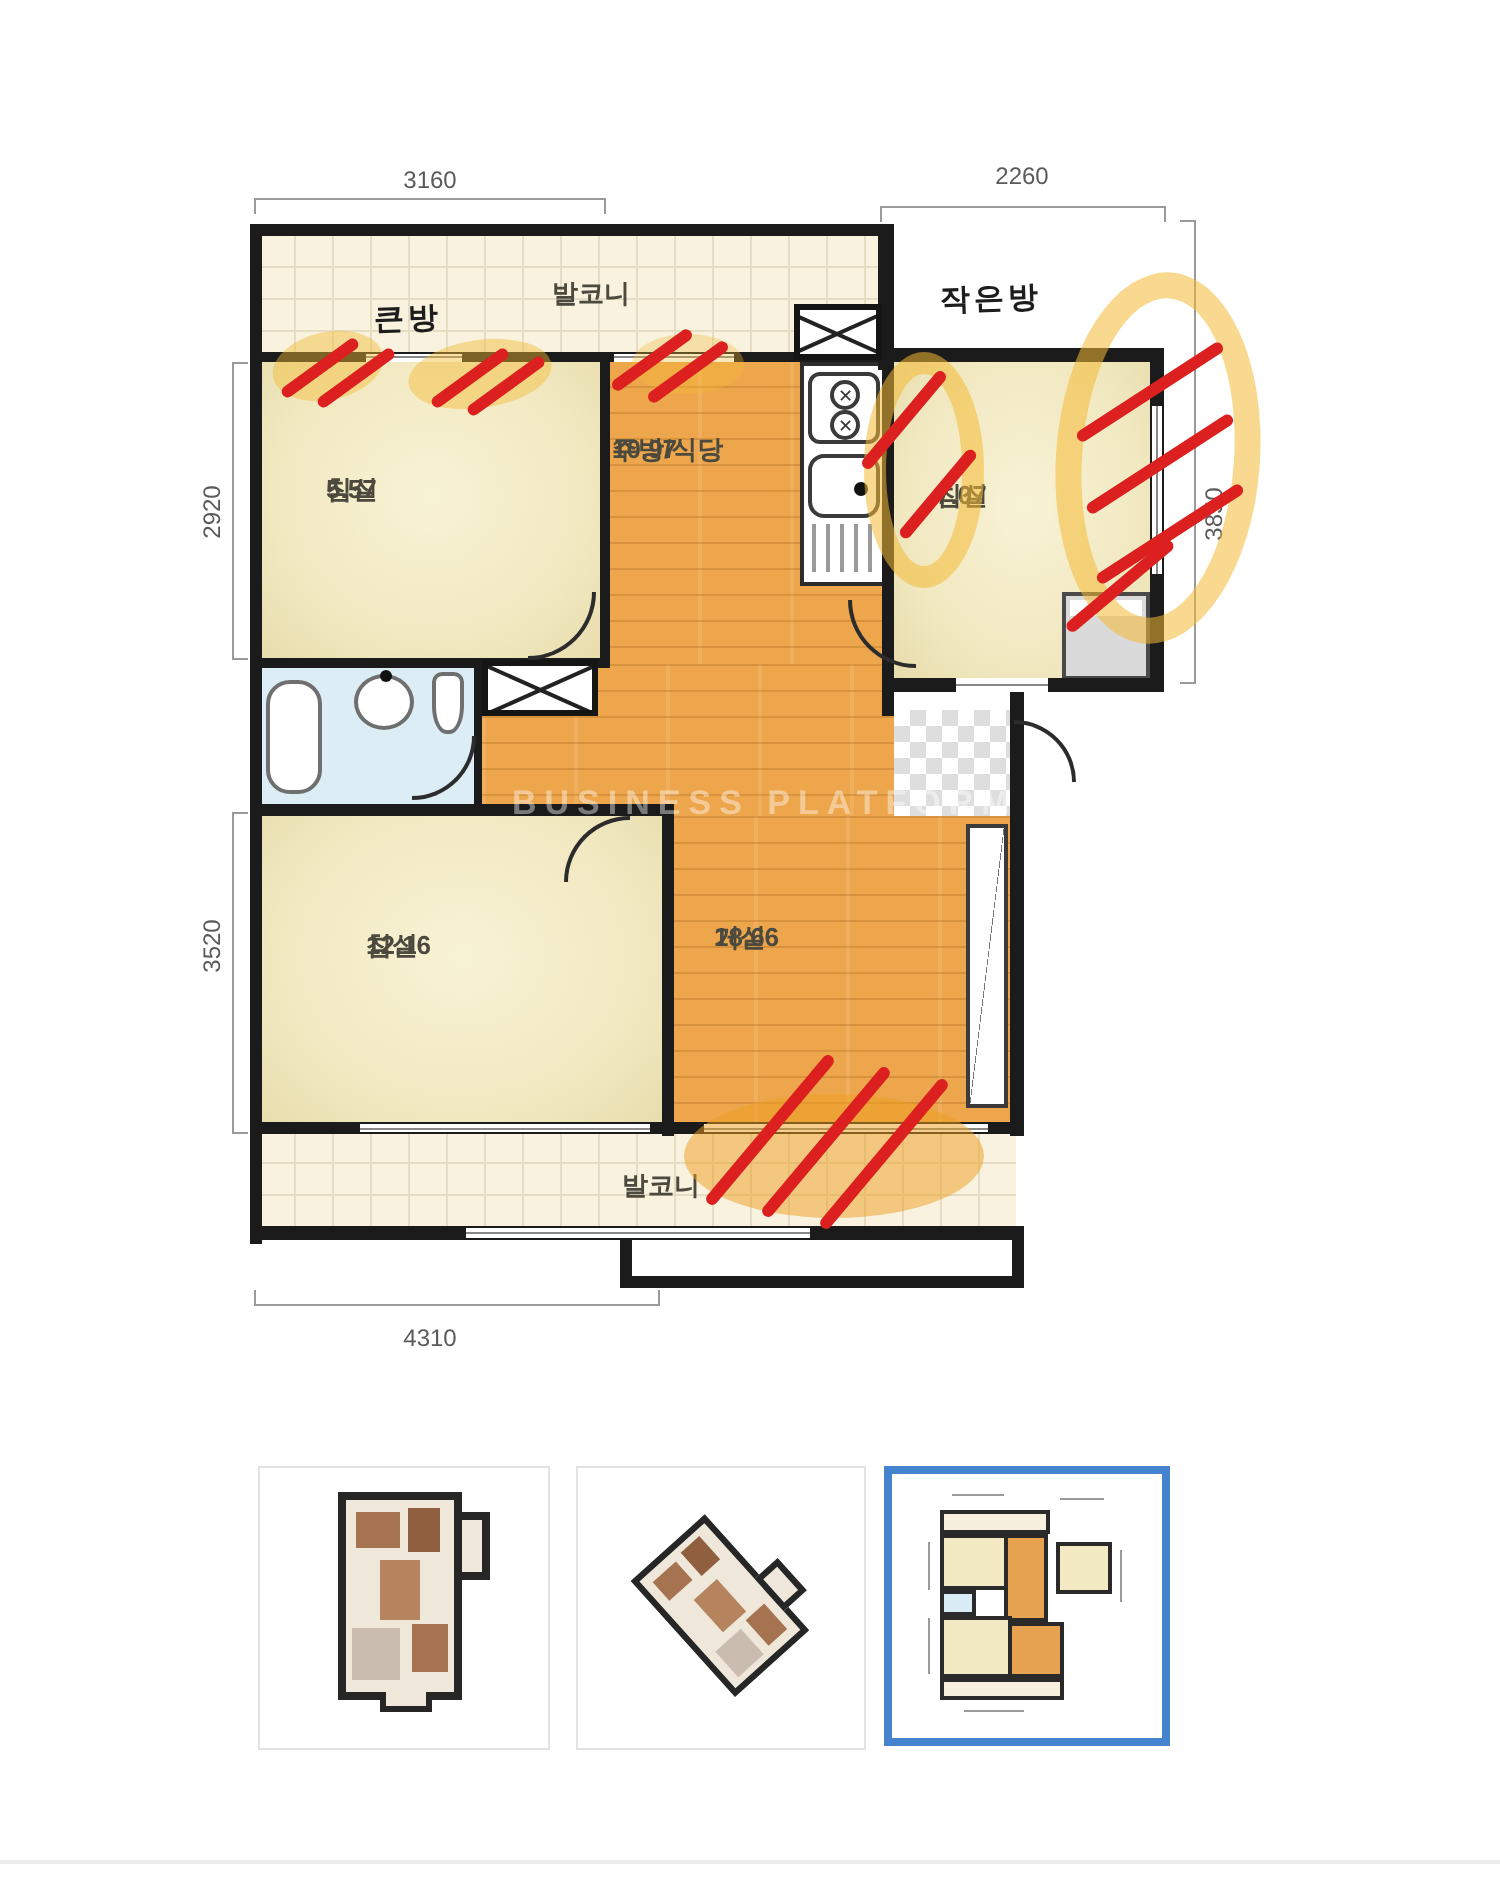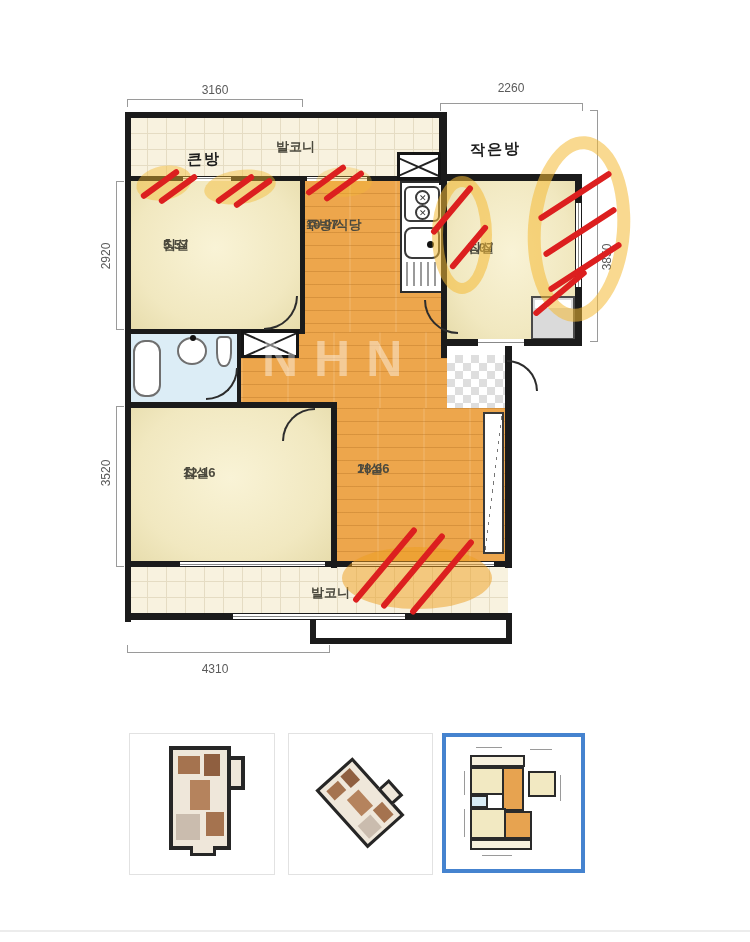--- a/index.html
+++ b/index.html
@@ -134,21 +134,21 @@
   </div>
   <div style="left:406px;top:262px;width:32px;height:24px;z-index:14;
        background-image:repeating-linear-gradient(90deg,#9a9a9a 0 2px,transparent 2px 7px);"></div>
 
   <div class="fix" style="left:133px;top:340px;width:28px;height:57px;border-radius:12px;"></div>
   <div class="fix" style="left:177px;top:337px;width:30px;height:28px;border-radius:50%;">
     <span style="position:absolute;left:11px;top:-4px;width:6px;height:6px;background:#111;border-radius:50%;"></span>
   </div>
   <div class="fix" style="left:216px;top:336px;width:16px;height:31px;border-radius:5px 5px 45% 45%;"></div>
 
-  <div class="wm" style="left:262px;top:330px;font-size:50px;letter-spacing:16px;">NHN</div>
+  <div class="wm" style="left:256px;top:392px;font-size:17px;letter-spacing:4px;">BUSINESS PLATFORM</div>
 
   <div class="roomlbl" style="left:230px;top:139px;width:85px;">발코니</div>
   <div class="roomlbl" style="left:163px;top:237px;width:90px;">
     <div>침실</div>
       <div>5.57</div>
   </div>
   <div class="roomlbl" style="left:306px;top:217px;width:92px;">
     <div>주방/식당</div>
       <div>10.97</div>
   </div>

